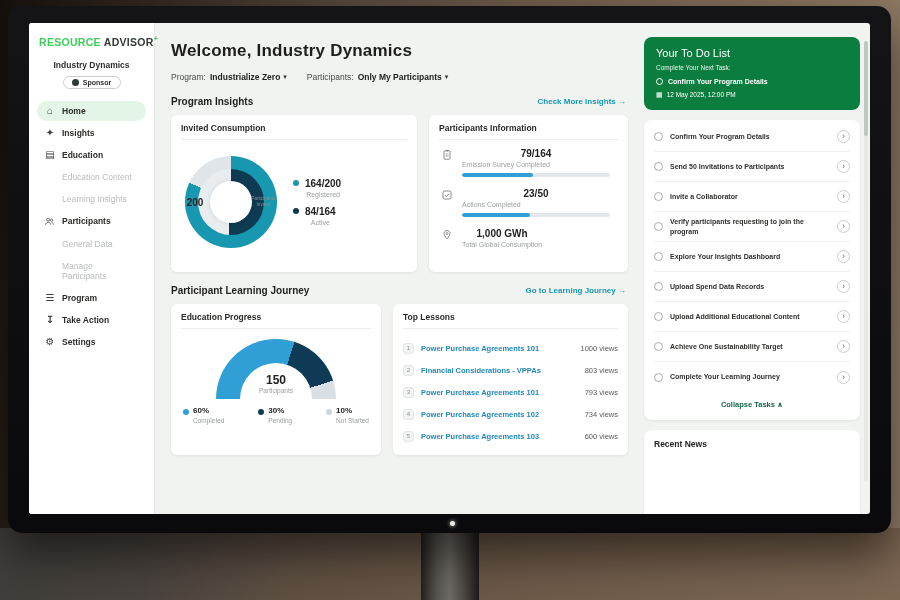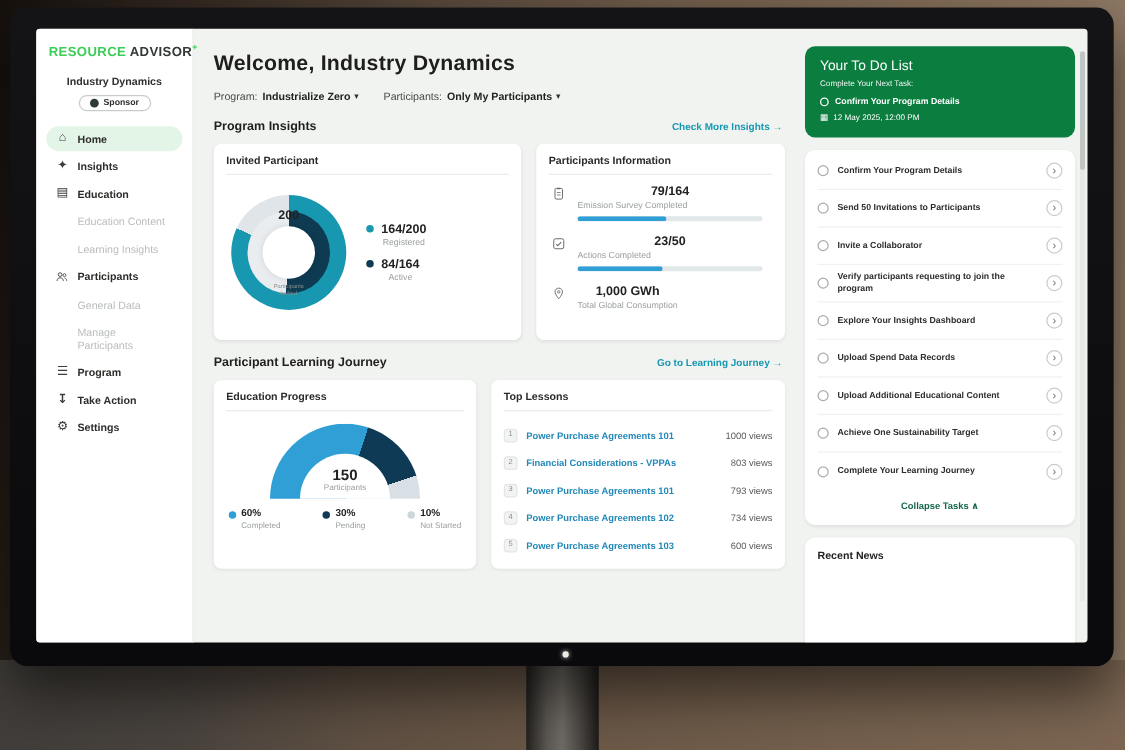--- a/index.html
+++ b/index.html
@@ -52,21 +52,21 @@
   .cards { display:flex; gap:12px; margin-bottom:13px; align-items:stretch; }
   .card { background:#fff; border-radius:6px; padding:8px 10px; box-shadow:0 1px 3px rgba(0,0,0,.07); }
   .card-title { font-size:8.5px; font-weight:bold; color:#2a2a28; padding-bottom:6px;
     border-bottom:1px solid #ececec; margin-bottom:8px; }
 
   .invited-card { width:246px; flex:none; }
   .invited-body { display:flex; align-items:center; gap:16px; padding:8px 0 6px 4px; }
   .donut { position:relative; width:92px; height:92px; border-radius:50%; flex:none; }
   .donut-mid { position:absolute; inset:13px; border-radius:50%; }
   .donut-hole { position:absolute; inset:25px; border-radius:50%; background:#fff;
-    display:flex; flex-direction:column; align-items:center; justify-content:center; box-shadow:0 0 5px rgba(0,0,0,.1);gap:48px; }
+    display:flex; flex-direction:row; align-items:center; justify-content:center; box-shadow:0 0 5px rgba(0,0,0,.1);gap:48px; }
   .donut-val { font-size:10px; font-weight:bold; color:#222; }
   .donut-lab { font-size:4.6px; color:#8a8f8d; text-align:center; line-height:1.25; width:36px; }
   .legend { display:flex; flex-direction:column; gap:8px;text-align:center; }
   .leg-item { display:flex; gap:6px; align-items:flex-start; }
   .leg-dot { width:6px; height:6px; border-radius:50%; margin-top:2px; flex:none; }
   .dot-teal { background:#1798b0; } .dot-navy { background:#0e3a52; }
   .dot-blue { background:#2f9fd6; } .dot-gray { background:#ccd6db; }
   .leg-val { font-size:10px; font-weight:bold; color:#222; line-height:1.1; }
   .leg-lab { font-size:7px; color:#9aa09d; margin-top:2px; }
 
@@ -222,21 +222,21 @@
           <span class="sectitle">Program Insights</span>
           <span class="seclink">
             <span>Check More Insights</span>
             <span>→</span>
           </span>
         </div>
 
         <div class="cards">
 
           <div class="card invited-card">
-            <div class="card-title">Invited Participant</div>
+            <div class="card-title">Invited Consumption</div>
             <div class="invited-body">
               <div class="donut" style="background: conic-gradient(rgb(23, 152, 176) 0deg, rgb(23, 152, 176) 295deg, rgb(223, 229, 232) 295deg, rgb(223, 229, 232) 360deg);">
                 <div class="donut-mid" style="background: conic-gradient(rgb(14, 58, 82) 0deg, rgb(14, 58, 82) 184deg, rgb(233, 237, 239) 184deg, rgb(233, 237, 239) 360deg);"></div>
                 <div class="donut-hole">
                   <div class="donut-val">200</div>
                   <div class="donut-lab">Participants Invited</div>
                 </div>
               </div>
               <div class="legend">
                 <div class="leg-item">

